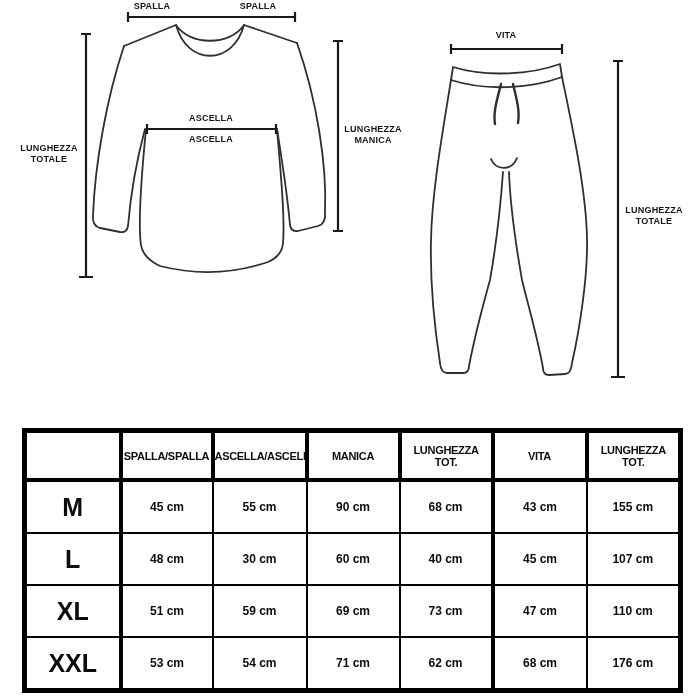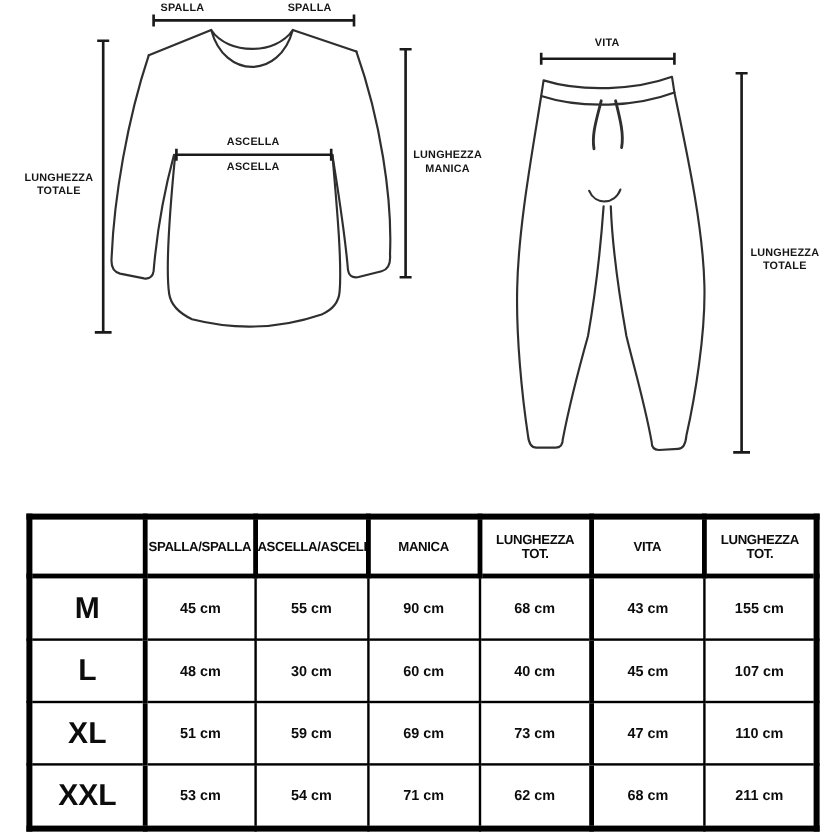--- a/index.html
+++ b/index.html
@@ -146,17 +146,17 @@
       <td class="val thick-l">47 cm</td>
       <td class="val">110 cm</td>
     </tr>
     <tr>
       <td class="size thick-r">XXL</td>
       <td class="val">53 cm</td>
       <td class="val">54 cm</td>
       <td class="val">71 cm</td>
       <td class="val">62 cm</td>
       <td class="val thick-l">68 cm</td>
-      <td class="val">211 cm</td>
+      <td class="val">176 cm</td>
     </tr>
   </tbody>
     </table>
 </div>
 
 </body></html>

